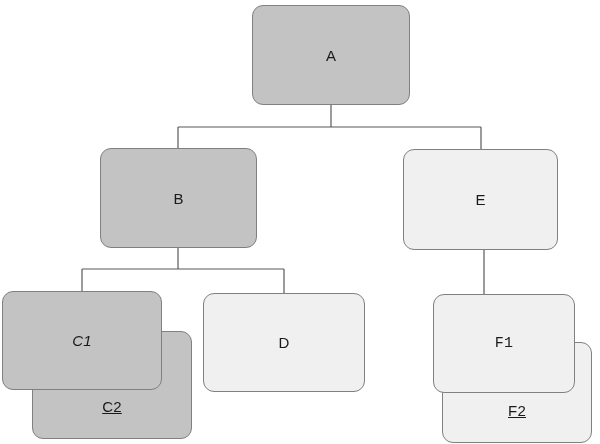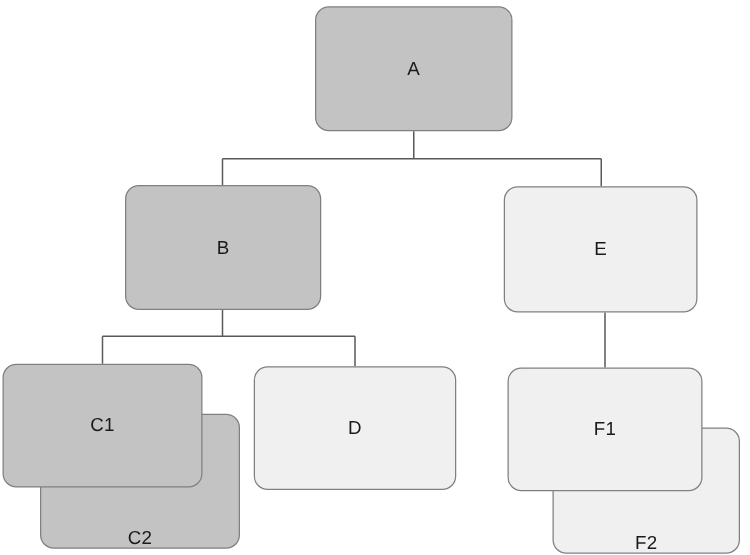--- a/index.html
+++ b/index.html
@@ -42,21 +42,22 @@
   .node.light {
     background: #f0f0f0;
   }
   .node-label {
     pointer-events: none;
     line-height: 1;
   }
   
   .node.back .node-label {
     align-self: flex-end;
-    margin-bottom: 0;
+    margin-bottom: 24px;
+    text-decoration: underline;
   }
 </style>
 </head>
 <body>
 
 <div id="canvas">
 
   <svg id="connector-layer" viewBox="0 0 600 444" width="600" height="444" xmlns="http://www.w3.org/2000/svg">
       <path d="M 331 105 L 331 127" fill="none" stroke="#595959" stroke-width="1.2"></path>
       <path d="M 178 127 L 481 127" fill="none" stroke="#595959" stroke-width="1.2"></path>
@@ -75,27 +76,27 @@
       </div>
       <div class="node dark" style="left: 100px; top: 148px; width: 157px; height: 100px; z-index: 5;">
         <span class="node-label">B</span>
       </div>
       <div class="node light" style="left: 403px; top: 149px; width: 155px; height: 101px; z-index: 5;">
         <span class="node-label">E</span>
       </div>
       <div class="node dark back" style="left: 32px; top: 331px; width: 160px; height: 108px; z-index: 2;">
         <span class="node-label">C2</span>
       </div>
-      <div class="node dark" style="left: 2px; top: 291px; width: 160px; height: 99px; z-index: 4;">
+      <div class="node dark" style="left: 2px; top: 291px; width: 160px; height: 99px; z-index: 4; font-style: italic;">
         <span class="node-label">C1</span>
       </div>
       <div class="node light" style="left: 203px; top: 293px; width: 162px; height: 99px; z-index: 4;">
         <span class="node-label">D</span>
       </div>
       <div class="node light back" style="left: 442px; top: 342px; width: 150px; height: 101px; z-index: 2;">
         <span class="node-label">F2</span>
       </div>
-      <div class="node light" style="left: 406px; top: 294px; width: 156px; height: 99px; z-index: 4;">
+      <div class="node light" style="left: 433px; top: 294px; width: 142px; height: 99px; z-index: 4; font-family: Liberation Mono, monospace;">
         <span class="node-label">F1</span>
       </div>
     </div>
 
 </div>
 
 </body></html>

